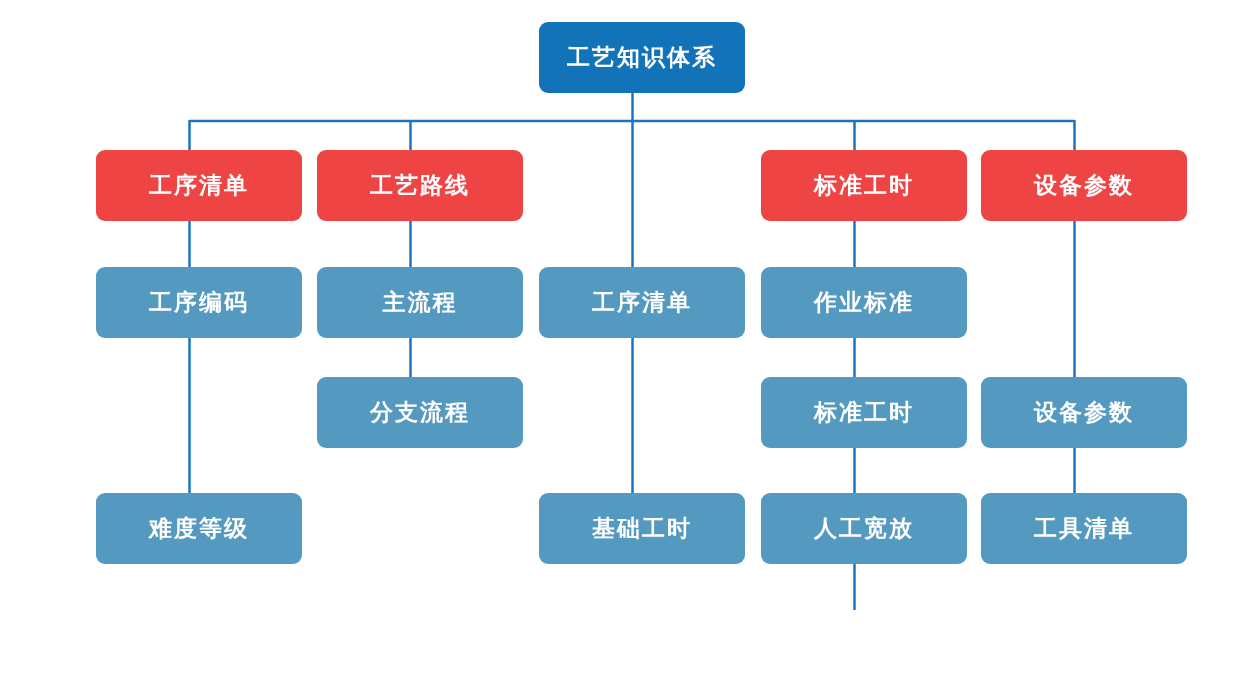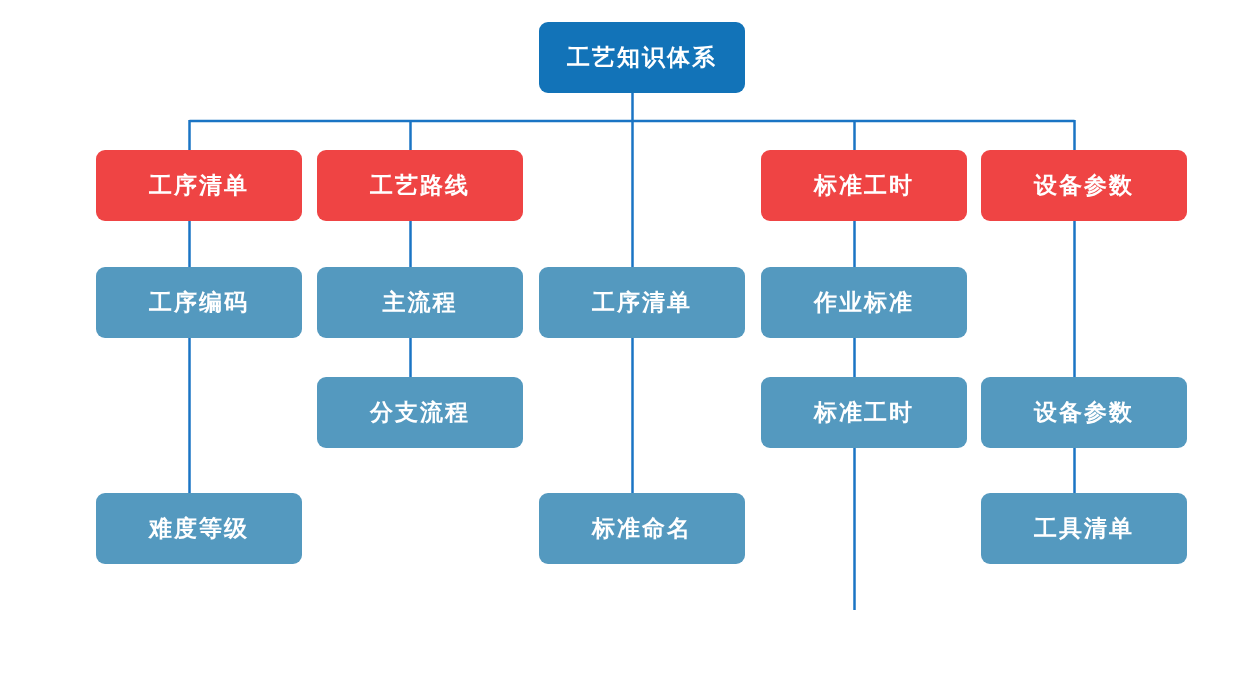--- a/index.html
+++ b/index.html
@@ -65,21 +65,22 @@
   <div class="node branch" style="left:761px; top:150px">标准工时</div>
   <div class="node branch" style="left:981px; top:150px">设备参数</div>
 
   <div class="node leaf" style="left:96px; top:267px">工序编码</div>
   <div class="node leaf" style="left:96px; top:493px">难度等级</div>
 
   <div class="node leaf" style="left:317px; top:267px">主流程</div>
   <div class="node leaf" style="left:317px; top:377px">分支流程</div>
 
   <div class="node leaf" style="left:539px; top:267px">工序清单</div>
-  <div class="node leaf" style="left:539px; top:493px">标准命名</div>
+  <div class="node leaf" style="left:539px; top:493px">基础工时</div>
 
   <div class="node leaf" style="left:761px; top:267px">作业标准</div>
   <div class="node leaf" style="left:761px; top:377px">标准工时</div>
+  <div class="node leaf" style="left:761px; top:493px">人工宽放</div>
 
   <div class="node leaf" style="left:981px; top:377px">设备参数</div>
   <div class="node leaf" style="left:981px; top:493px">工具清单</div>
 
 </div>
 
 </body></html>

